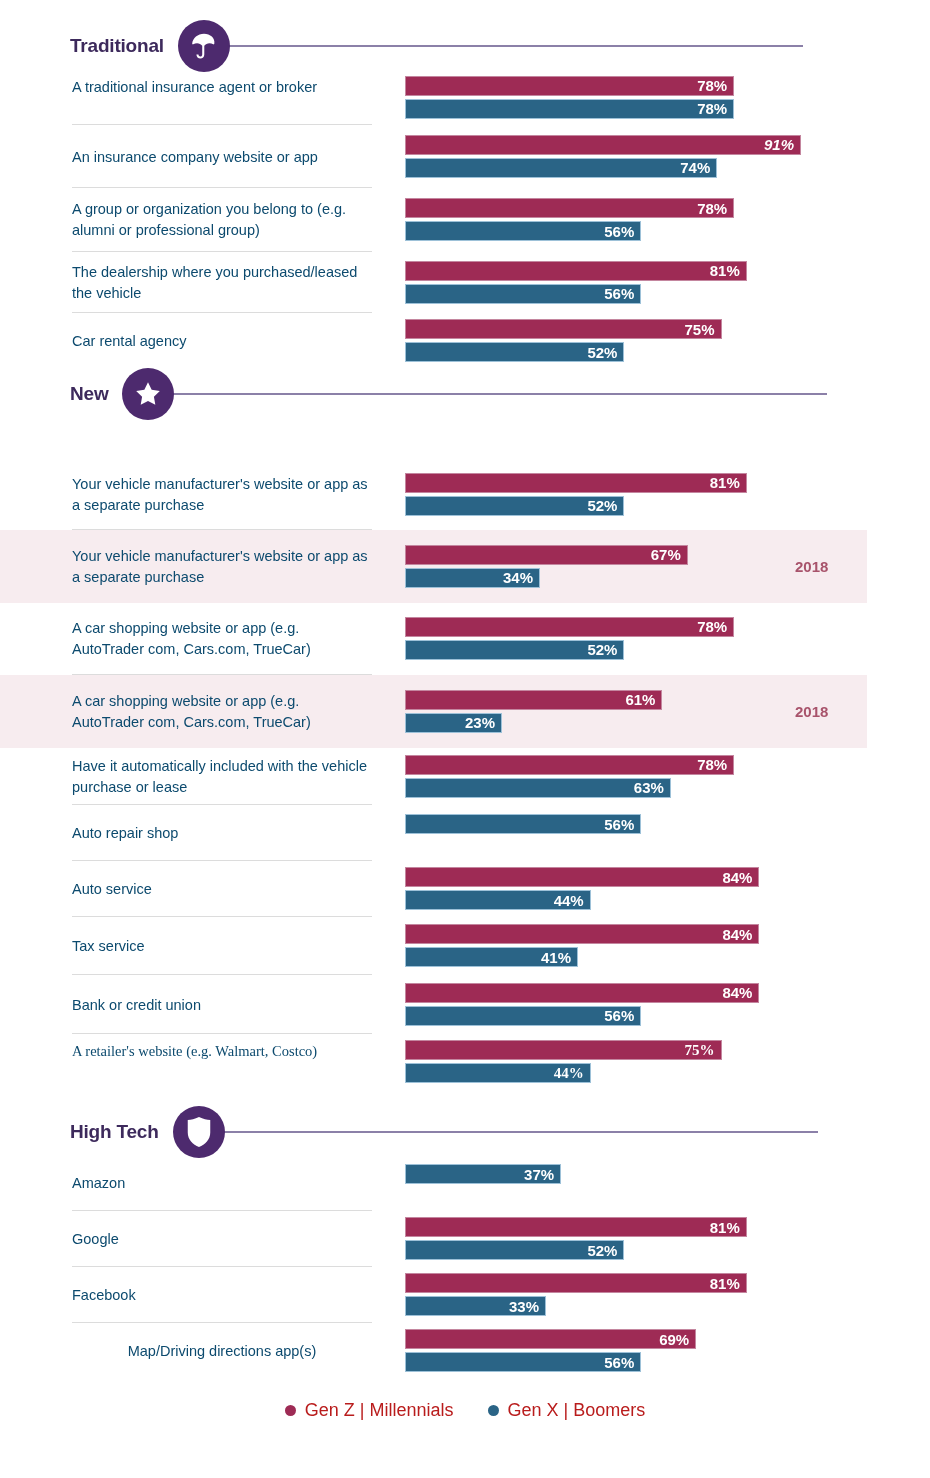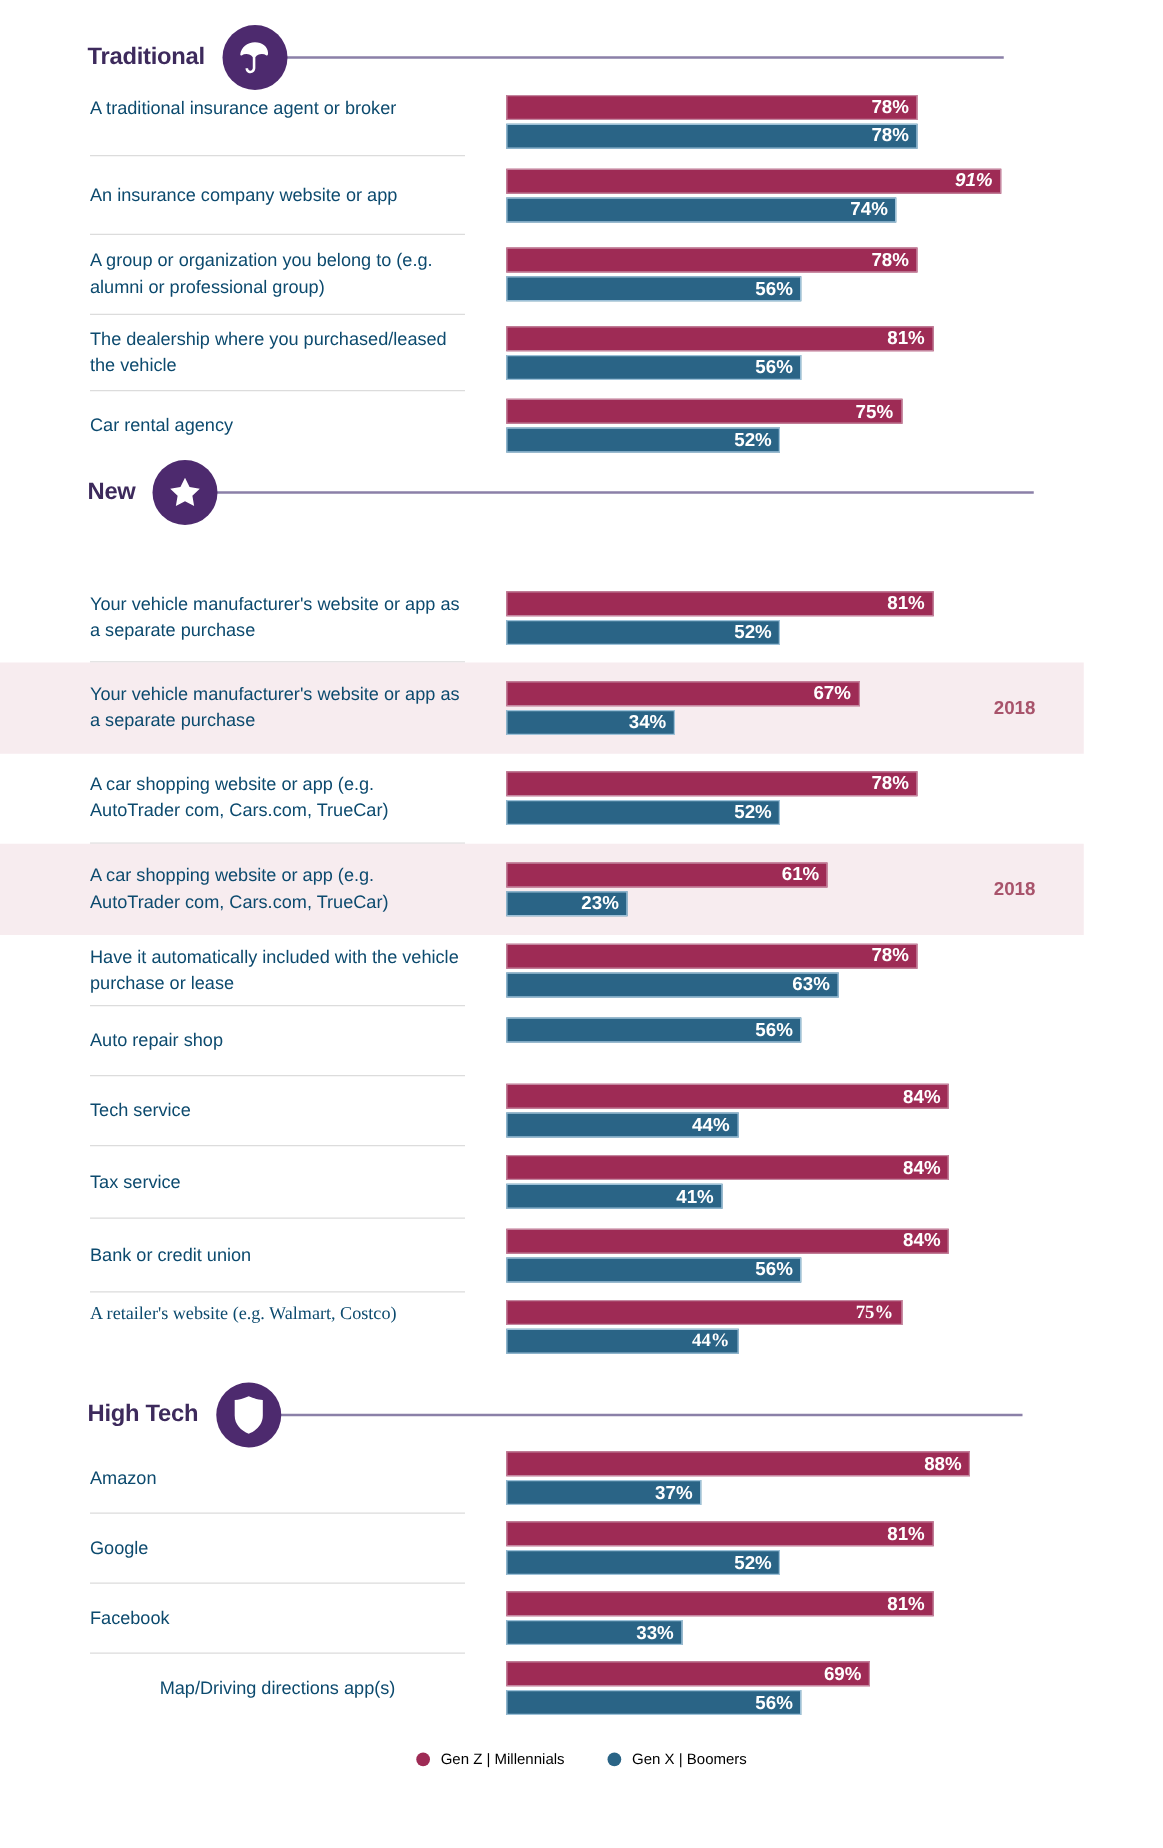--- a/index.html
+++ b/index.html
@@ -135,22 +135,22 @@
     align-items: center;
     gap: 9px;
   }
   .legend-dot {
     width: 11px;
     height: 11px;
     border-radius: 50%;
     flex: none;
   }
   .legend-label {
-    font-size: 12px;
-    color: #000000;
+    font-size: 18px;
+    color: #b91c1c;
     white-space: nowrap;
   }
 </style>
 </head>
 <body>
 
 <div class="chart" id="chart">
     <div class="section-header" style="top: 14px;">
       <div class="section-title">Traditional</div>
       <div class="section-badge">
@@ -291,21 +291,21 @@
     <div class="row" style="top: 805px; height: 56px;">
       <div class="row-label" style="top: 18px;">Auto repair shop</div>
       <div class="bars" style="top: 6px;">
         <div class="bar secondary" style="width: 236.32px;">
           <span class="bar-value">56%</span>
         </div>
       </div>
       <div class="row-sep" style="top: 55px;"></div>
     </div>
     <div class="row" style="top: 861px; height: 56px;">
-      <div class="row-label" style="top: 18px;">Tech service</div>
+      <div class="row-label" style="top: 18px;">Auto service</div>
       <div class="bars" style="top: 6px;">
         <div class="bar primary" style="width: 354.48px;">
           <span class="bar-value">84%</span>
         </div>
         <div class="bar secondary" style="width: 185.68px;">
           <span class="bar-value">44%</span>
         </div>
       </div>
       <div class="row-sep" style="top: 55px;"></div>
     </div>
@@ -349,23 +349,20 @@
       <div class="section-badge">
         <svg width="30" height="34" viewBox="0 0 32 36">
           <path fill="#fff" d="M16 2C11.5 4 7.5 5 4 5.2v13.3C4 26 9.4 31.5 16 34c6.6-2.5 12-8 12-15.5V5.2C24.5 5 20.5 4 16 2z"></path>
         </svg>
       </div>
       <div class="section-rule" style="width: 597px;"></div>
     </div>
     <div class="row" style="top: 1155px; height: 56px;">
       <div class="row-label" style="top: 18px;">Amazon</div>
       <div class="bars" style="top: 6px;">
-        <div class="bar primary" style="width: 371.36px;">
-          <span class="bar-value">88%</span>
-        </div>
         <div class="bar secondary" style="width: 156.14px;">
           <span class="bar-value">37%</span>
         </div>
       </div>
       <div class="row-sep" style="top: 55px;"></div>
     </div>
     <div class="row" style="top: 1211px; height: 56px;">
       <div class="row-label" style="top: 18px;">Google</div>
       <div class="bars" style="top: 6px;">
         <div class="bar primary" style="width: 341.82px;">

